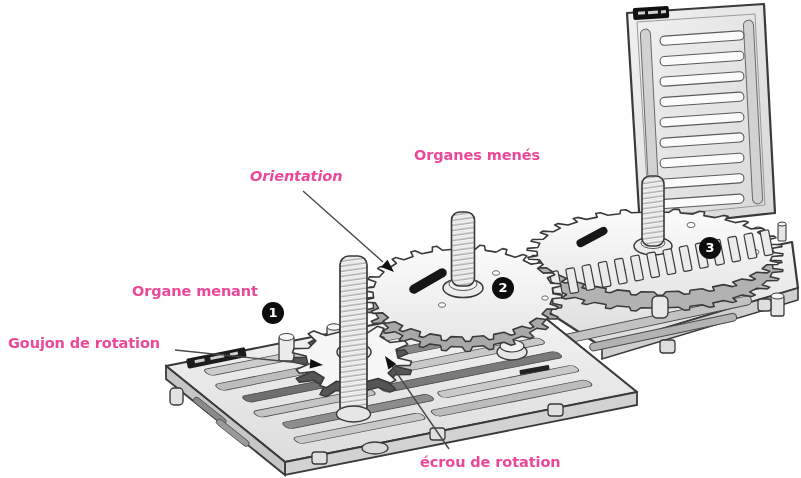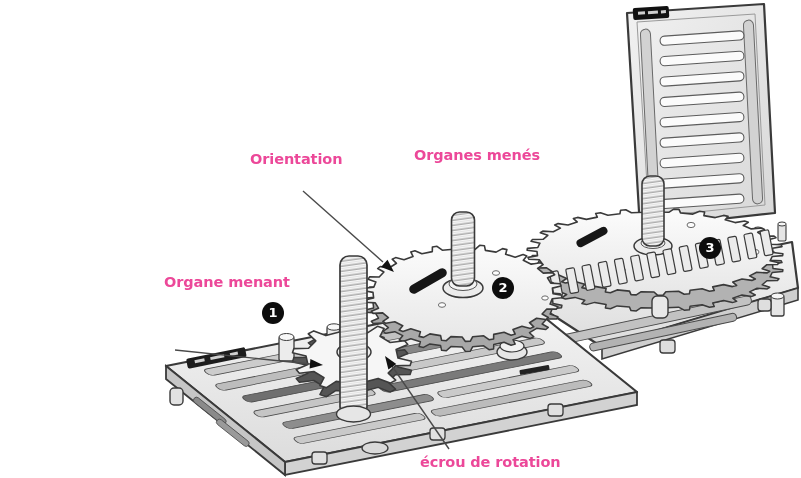--- a/index.html
+++ b/index.html
@@ -5,23 +5,23 @@
   html,body{margin:0;padding:0;background:#ffffff;}
   .stage{
     position:relative;width:801px;height:478px;background:#ffffff;
     overflow:hidden;font-family:"DejaVu Sans","Liberation Sans",sans-serif;
   }
   .stage svg{position:absolute;left:0;top:0;}
   .lbl{
     position:absolute;font-weight:bold;font-size:14.5px;line-height:1.1;
     color:#ec4899;white-space:nowrap;letter-spacing:-0.1px;
   }
-  #lbl-orientation{left:250px;top:152px;}
+  #lbl-orientation{left:250px;top:169px;font-style:italic;}
   #lbl-organes-menes{left:414px;top:148px;}
-  #lbl-organe-menant{left:132px;top:275px;margin-left:32px;}
+  #lbl-organe-menant{left:132px;top:284px;}
   #lbl-goujon{left:8px;top:336px;}
   #lbl-ecrou{left:420px;top:455px;}
   .badge{
     position:absolute;width:22px;height:22px;border-radius:50%;
     background:#0d0d0d;color:#ffffff;text-align:center;
     font-weight:bold;font-size:13px;line-height:22px;
   }
   #badge-1{left:262px;top:302px;}
   #badge-2{left:492px;top:277px;}
   #badge-3{left:699px;top:237px;}
@@ -225,18 +225,19 @@
       <line x1="175" y1="350" x2="310" y2="364" stroke="#4a4a4a" stroke-width="1.4"></line>
       <polygon points="323,365 309.6,368.5 310.4,359" fill="#111111"></polygon>
       <line x1="449" y1="449" x2="392" y2="366" stroke="#4a4a4a" stroke-width="1.4"></line>
       <polygon points="385,356 396.3,364 388.4,369.4" fill="#111111"></polygon>
     </g>
   </svg>
 
   <div class="lbl" id="lbl-orientation">Orientation</div>
   <div class="lbl" id="lbl-organes-menes">Organes menés</div>
   <div class="lbl" id="lbl-organe-menant">Organe menant</div>
+  <div class="lbl" id="lbl-goujon">Goujon de rotation</div>
   <div class="lbl" id="lbl-ecrou">écrou de rotation</div>
 
   <div class="badge" id="badge-1"><span>1</span></div>
   <div class="badge" id="badge-2"><span>2</span></div>
   <div class="badge" id="badge-3"><span>3</span></div>
 </div>
 
 </body></html>

